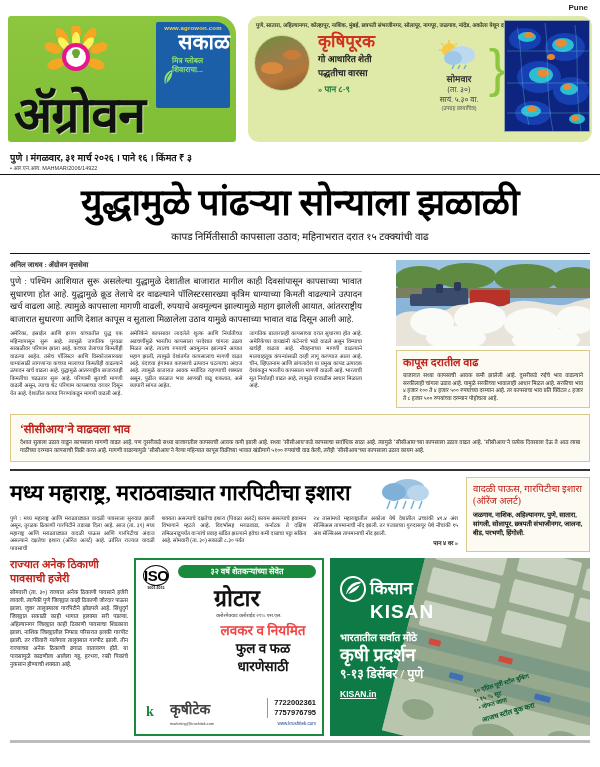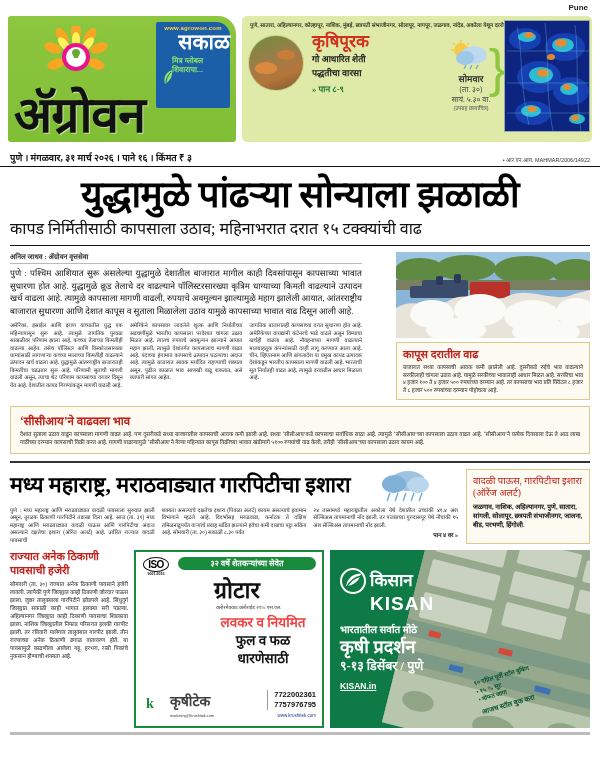--- a/index.html
+++ b/index.html
@@ -53,22 +53,22 @@
   }
   .sakal-tag {
     font-size: 7.5px; line-height: 9px; color:#8ee36b; font-weight:bold;
     margin-top: 3px; text-align: left; padding-left: 16px;
   }
   .sakal-leaf {
     position:absolute; left:6px; bottom:22px; width:12px; height:18px;
   }
 
   .center-block {
-    flex: 1; background: #dfeaa8; margin-left: 6px; position: relative;
-    border-radius: 5px;
+    flex: 1; background: #dfeaa8; margin-left: 12px; position: relative;
+    border-radius: 11px;
   }
   .city-list {
     font-size: 5.6px; line-height: 8px; color: #3b3b2a; font-weight: bold;
     padding: 5px 8px 3px 8px;
   }
   .promo-row { display: flex; align-items: center; padding: 0 6px; }
   .promo-photo {
     width: 56px; height: 56px; border-radius: 50%;
     background: linear-gradient(160deg,#6d8f3a 0%, #9a7d4a 40%, #b5763a 70%, #7c5a33 100%);
     position: relative; overflow: hidden; flex: none;
@@ -89,53 +89,54 @@
   }
   .promo-sub { font-size: 9px; line-height: 12px; color:#222; font-weight:bold;
     font-family:"Liberation Serif", serif; margin-top:2px;}
   .promo-page { font-size: 8.5px; color:#1f7a35; font-weight:bold; margin-top: 4px;
     font-family:"Liberation Serif", serif;}
   .brace {
     position: absolute; right: 86px; top: 26px; font-size: 52px; color:#8dc63f;
     line-height: 52px; font-weight: 300;
   }
   .weather {
-    position: absolute; right: 84px; top: 24px; width: 74px; text-align: center;
+    position: absolute; right: 96px; top: 24px; width: 74px; text-align: center;
   }
   .wicon { width: 46px; height: 30px; margin: 0 auto; position: relative; }
   .wday { font-size: 9px; font-weight: bold; color:#333; margin-top:2px;
     font-family:"Liberation Serif", serif;}
   .wline { font-size: 7.5px; color:#444; line-height:9.5px;
     font-family:"Liberation Serif", serif;}
   .wnote { font-size: 5.5px; color:#555; }
   .satmap {
     position:absolute; right:2px; top:4px; width:86px; height:112px;
     background:#0b1f6b; overflow:hidden; border:1px solid #9aa;
   }
 
   
   .dateline {
-    display:flex; justify-content: space-between; align-items:flex-end;
+    display:flex; justify-content: space-between; align-items:flex-start;
     padding: 3px 10px 2px 10px;
     border-bottom: 1.5px solid #111;
+    flex-direction: column;
   }
   .dateline .left { font-size: 9.5px; font-weight:bold; color:#111;
     font-family:"Liberation Serif", serif;}
   .dateline .right { font-size: 5.5px; color:#333; }
 
   
   .headline-wrap { padding: 8px 10px 2px 10px; }
   .headline {
     font-family: "Liberation Serif", serif;
     font-size: 37px; line-height: 40px; font-weight: bold;
     color: #000; text-align: center; letter-spacing: -0.5px;
   }
   .subhead {
     font-family:"Liberation Serif", serif;
-    font-size: 16px; line-height: 20px; color:#111; 
+    font-size: 10px; line-height: 20px; color:#111; text-align:center;
     margin-top: 4px; padding-bottom: 6px;
     border-bottom: 1px solid #111;
   }
 
   
   .lead { padding: 4px 10px 0 10px; display:flex;gap:26px; }
   .lead-left { width: 378px; padding-right: 8px; }
   .byline { font-size: 7px; color:#333; font-weight:bold; padding-bottom:2px;
     border-bottom:.5px solid #bbb; margin-bottom:3px;
     font-family:"Liberation Serif", serif;}
@@ -208,21 +209,21 @@
     font-family:"Liberation Serif", serif; margin-bottom:3px;}
   .rain-col-body { font-size:5.6px; line-height:8px; color:#222; text-align:justify;
     font-family:"Liberation Serif", serif;}
 
   
   .ad-grotar {
     width: 190px; flex:none; border:2px solid #1a8a3c; background:#fff;
     position:relative; height: 178px; padding:4px;
   }
   .iso-badge { position:absolute; left:7px; top:5px; width:26px; text-align:center;}
-  .iso-circle { font-size:10px; font-weight:bold; border:1.5px solid #111; border-radius:50%;
+  .iso-circle { font-size:15px; font-weight:bold; border:1.5px solid #111; border-radius:50%;
     padding:1px 0; background:#fff; letter-spacing:-.5px;}
   .iso-sub { font-size:3.6px; font-weight:bold; color:#111; }
   .years-pill {
     position:absolute; left:42px; top:5px; right:6px; height:13px;
     background:#1a8a3c; border-radius:7px; color:#fff; font-weight:bold;
     font-size:8px; text-align:center; line-height:13px;
     font-family:"Liberation Serif", serif;
   }
   .bottle {
     position:absolute; left:10px; top:23px; width:58px; height:108px;

